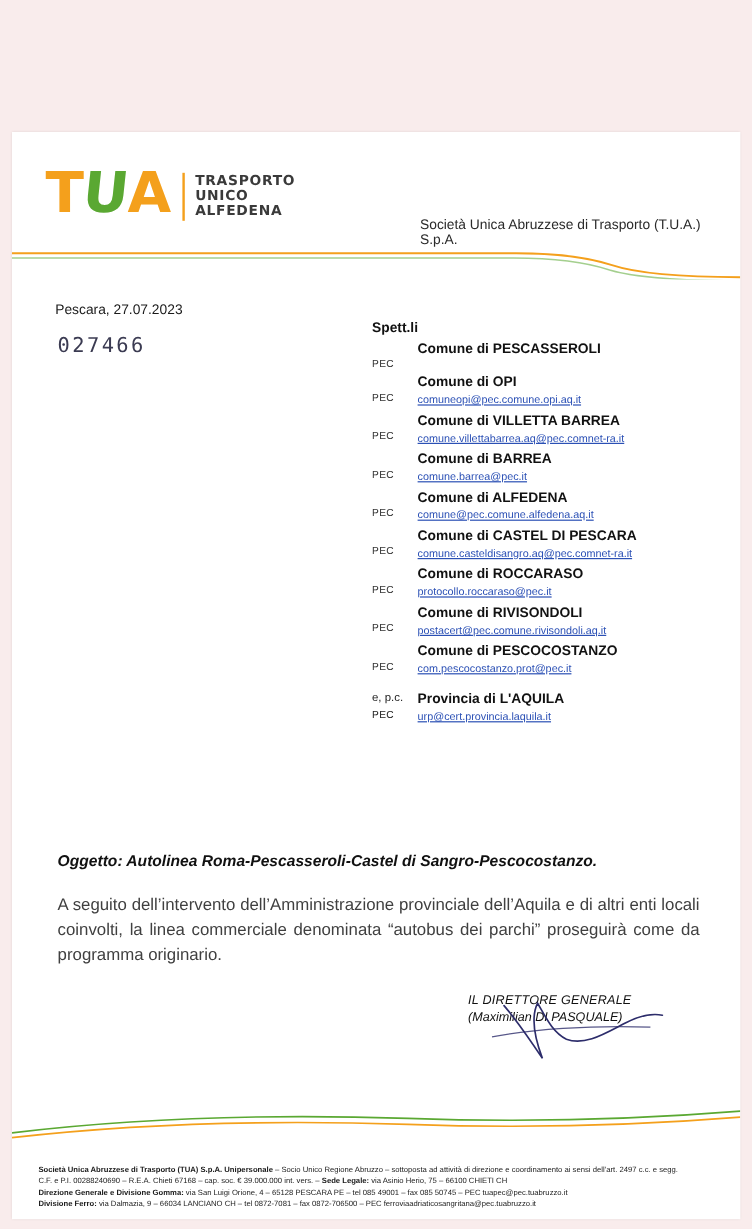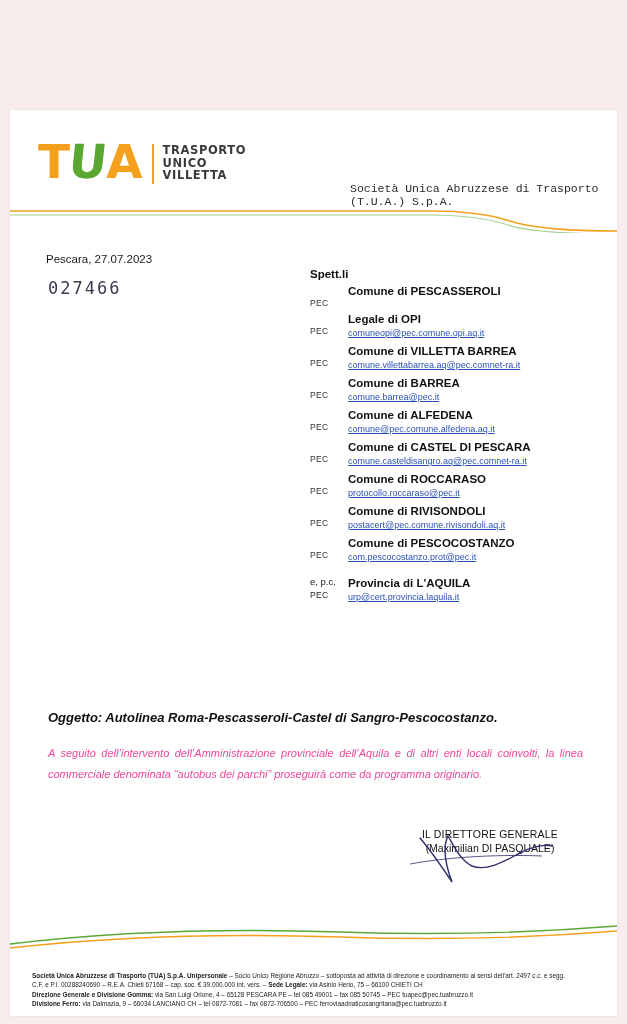--- a/index.html
+++ b/index.html
@@ -69,21 +69,21 @@
     line-height: 12.5px;
     letter-spacing: 0.6px;
     color: #3a3a3a;
   }
   .company-line {
     position: absolute;
     left: 340px;
     top: 72px;
     font-size: 11.5px;
     color: #2a2a2a;
-    font-family: Liberation Mono, monospace;
+    font-family: Liberation Sans, sans-serif;
   }
   .header-rule {
     position: absolute;
     left: 0;
     top: 95px;
     width: 607px;
     height: 28px;
   }
   
   .date-line {
@@ -168,33 +168,33 @@
     font-size: 13px;
     font-weight: bold;
     font-style: italic;
     color: #111;
   }
   .paragraph {
     position: absolute;
     left: 38px;
     top: 633px;
     width: 535px;
-    font-size: 11px;
+    font-size: 14px;
     line-height: 21px;
-    color: #ec4899;
+    color: #404040;
     text-align: justify;
-    font-style: italic;
   }
   .signature {
     position: absolute;
     left: 380px;
     top: 718px;
     width: 200px;
-    text-align: center;
+    text-align: left;
     font-size: 10.5px;
+    font-style: italic;
     color: #111;
   }
   .signature .role {
     letter-spacing: 0.2px;
   }
   .signature .name {
     margin-top: 2px;
   }
   .sign-scribble {
     position: absolute;
@@ -231,21 +231,21 @@
 
 <div class="sheet">
 
   <div class="header">
     <div class="logo">
       <div class="logo-mark"><span>T</span><span class="letter-u">U</span><span>A</span></div>
       <div class="logo-divider"></div>
       <div class="logo-words">
         <div>TRASPORTO</div>
         <div>UNICO</div>
-        <div>VILLETTA</div>
+        <div>ALFEDENA</div>
       </div>
     </div>
     <div class="company-line">Società Unica Abruzzese di Trasporto (T.U.A.) S.p.A.</div>
     <svg class="header-rule" viewBox="0 0 607 28" preserveAspectRatio="none">
       <path d="M0 6 L420 6 Q470 6 500 16 Q530 26 607 26" fill="none" stroke="#f4a01c" stroke-width="1.6"></path>
       <path d="M0 10 L418 10 Q468 10 498 20 Q528 29 607 29" fill="none" stroke="#5aa832" stroke-width="1.2" opacity="0.55"></path>
     </svg>
   </div>
 
   <div class="date-line">Pescara, 27.07.2023</div>
@@ -256,21 +256,21 @@
 
     <div class="rec-row">
       <div class="rec-pec">PEC</div>
       <div class="rec-body">
         <div class="rec-name">Comune di PESCASSEROLI</div>
       </div>
     </div>
     <div class="rec-row">
       <div class="rec-pec">PEC</div>
       <div class="rec-body">
-        <div class="rec-name">Legale di OPI</div>
+        <div class="rec-name">Comune di OPI</div>
         <div class="rec-mail">comuneopi@pec.comune.opi.aq.it</div>
       </div>
     </div>
     <div class="rec-row">
       <div class="rec-pec">PEC</div>
       <div class="rec-body">
         <div class="rec-name">Comune di VILLETTA BARREA</div>
         <div class="rec-mail">comune.villettabarrea.aq@pec.comnet-ra.it</div>
       </div>
     </div>

